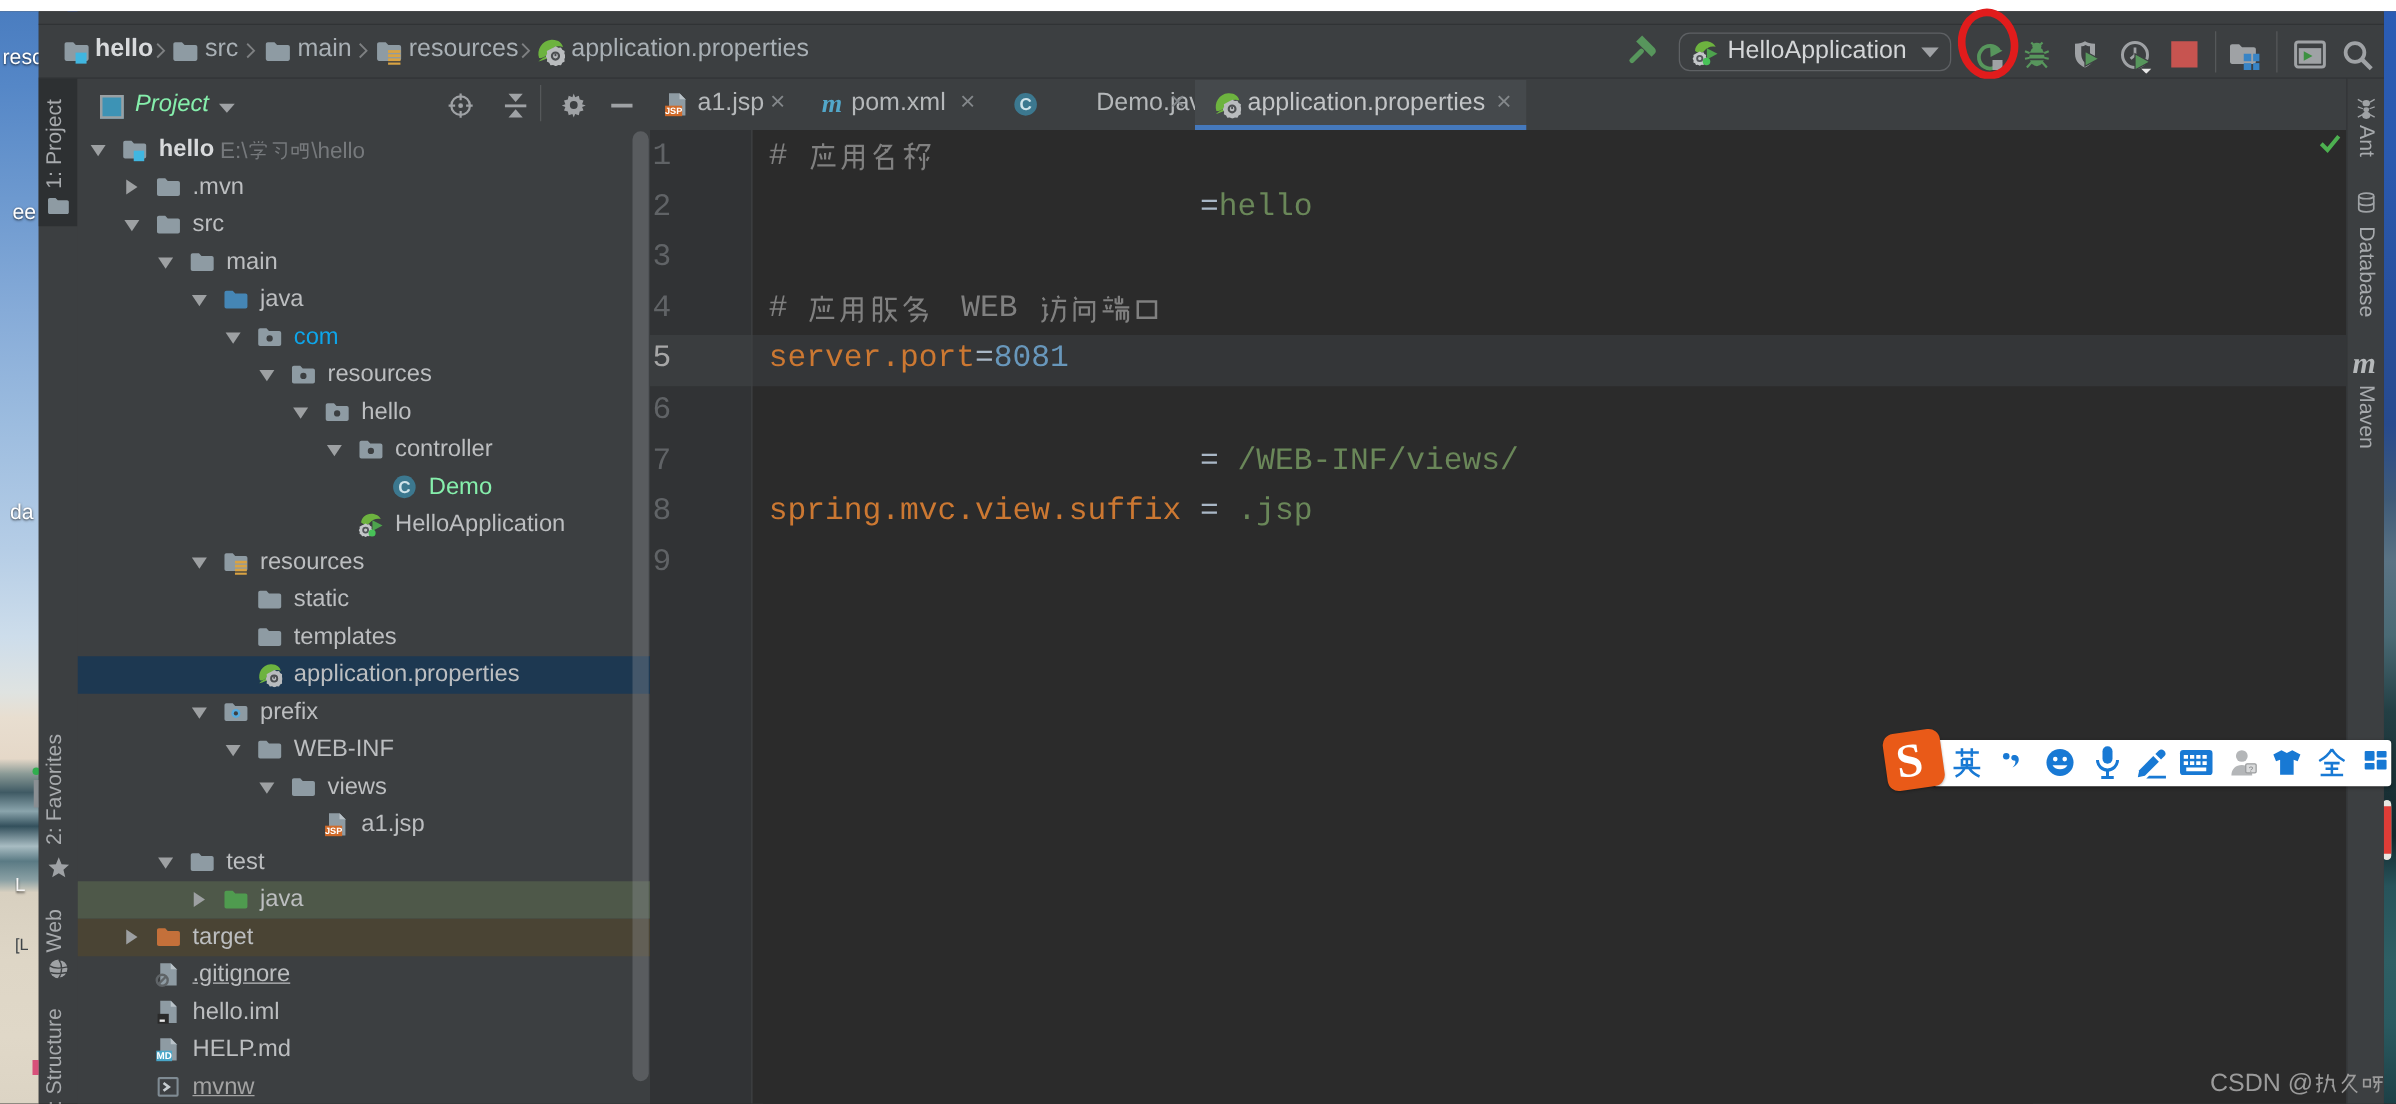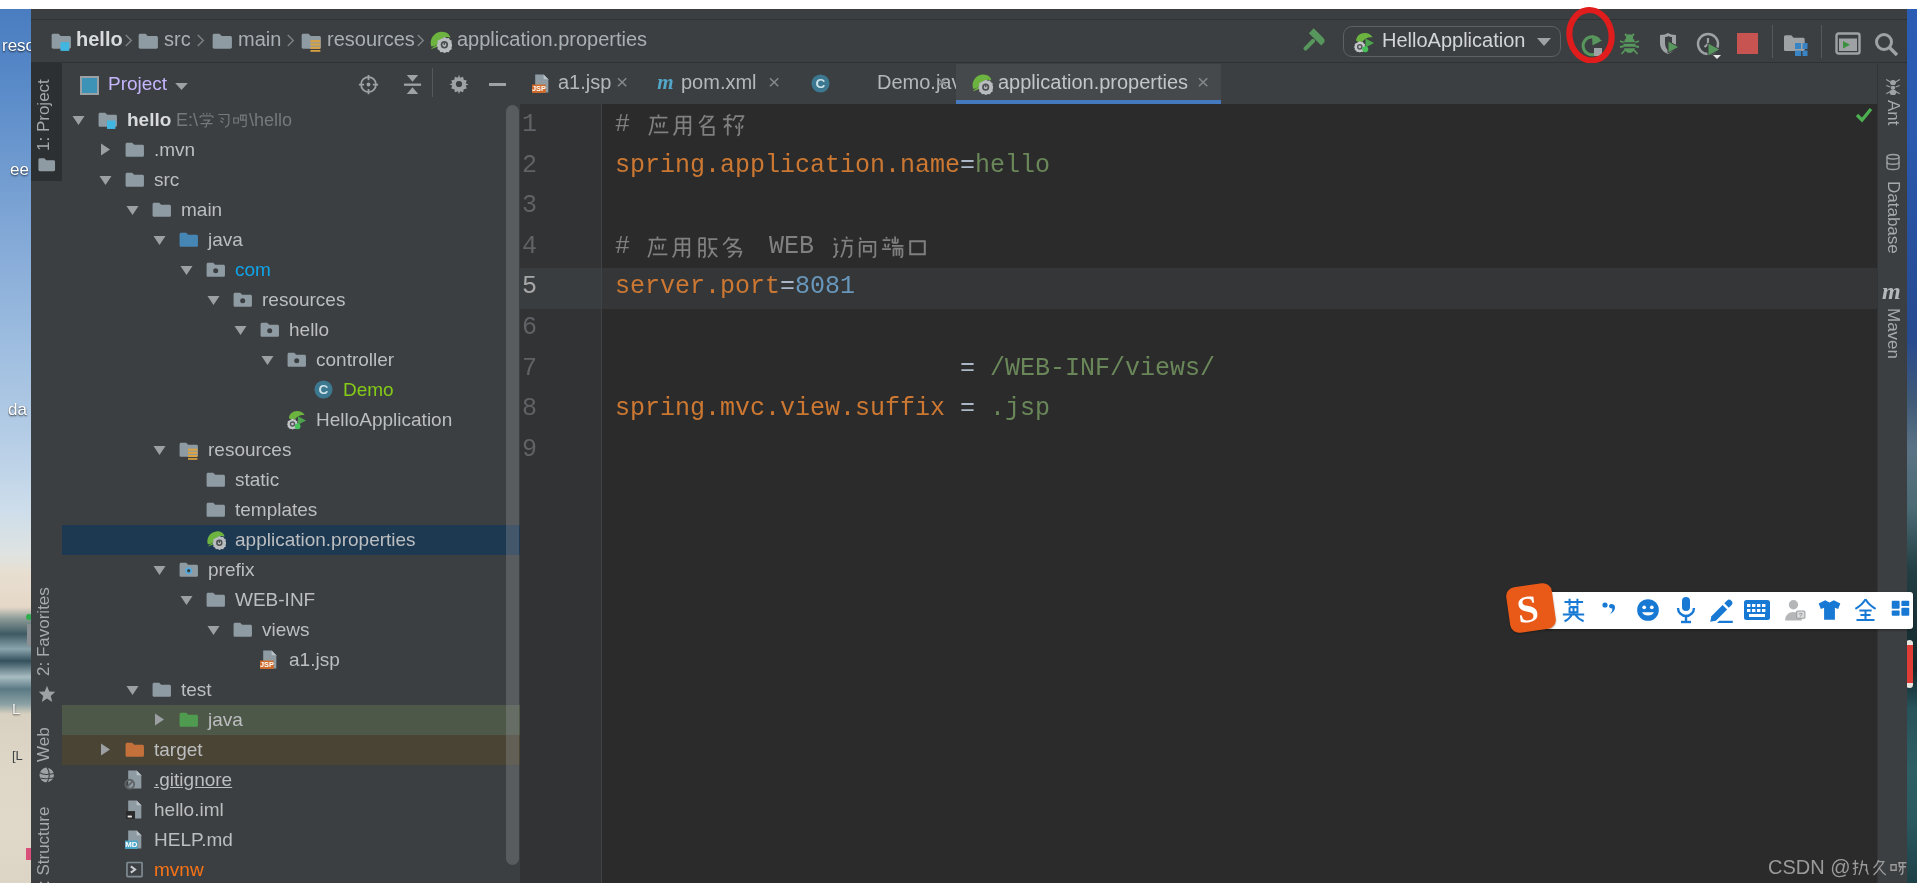--- a/index.html
+++ b/index.html
@@ -311,21 +311,21 @@
     <svg class="abs" style="left:7px;top:703px" width="18" height="18" viewBox="0 0 24 24">
         <circle cx="12" cy="12" r="10" fill="#9fa2a5"></circle>
         <path d="M12 2 a 10 10 0 0 1 0 20 a 14 16 0 0 0 0 -20 M2.5 9 Q 8 13 21 10 M3 16 Q 9 18 20.5 16" stroke="#3c3f41" stroke-width="1.5" fill="none"></path>
       </svg>
     <div class="abs vtxt" style="left:3px;top:742px;height:80px;">: Structure</div>
   </div>
 
   <div class="abs" id="panel" style="left:62px;top:63px;width:458px;height:820px;background:#3c3f41;overflow:hidden;">
 
     <div class="abs" style="left:18px;top:13px;width:19px;height:19px;border:2px solid #9aa0a3;background:#3d93b5;"></div>
-    <span class="abs" style="left:46px;top:10px;font-size:19px;color:#c4b5fd;">Project</span>
+    <span class="abs" style="left:46px;top:10px;font-size:19px;color:#86efac;font-style:italic;">Project</span>
     <svg class="abs" style="left:112px;top:19px" width="15" height="9" viewBox="0 0 16 10">
         <path d="M1 1 L8 9 L15 1 Z" fill="#9fa2a5"></path>
       </svg>
     <svg class="abs" style="left:296px;top:11px" width="21" height="21" viewBox="0 0 24 24">
         <circle cx="12" cy="12" r="8.5" fill="none" stroke="#9fa2a5" stroke-width="2"></circle>
         <path d="M12 1 V7 M12 17 V23 M1 12 H7 M17 12 H23" stroke="#9fa2a5" stroke-width="2"></path>
         <circle cx="12" cy="12" r="2.2" fill="#9fa2a5"></circle>
       </svg>
     <svg class="abs" style="left:341px;top:11px" width="19" height="21" viewBox="0 0 20 22">
         <path d="M4 1 H16 L10 8 Z M4 21 H16 L10 14 Z" fill="#9fa2a5"></path>
@@ -424,21 +424,21 @@
           </svg>
           <svg class="abs" style="left:224px;top:4px;color:#8e9ba3;" width="21" height="21" viewBox="0 0 20 20">
             <use href="#i-pkg"></use>
           </svg>
           <span class="abs" style="left:254px;top:4px;font-size:19px;color:#bcbec0;">controller</span>
         </div>
     <div class="abs trow" style="top:312px;">
           <svg class="abs" style="left:251px;top:4px;" width="21" height="21" viewBox="0 0 20 20">
             <use href="#i-class"></use>
           </svg>
-          <span class="abs" style="left:281px;top:4px;font-size:19px;color:#84cc16;">Demo</span>
+          <span class="abs" style="left:281px;top:4px;font-size:19px;color:#86efac;">Demo</span>
         </div>
     <div class="abs trow" style="top:342px;">
           <svg class="abs" style="left:224px;top:4px;" width="21" height="21" viewBox="0 0 22 22">
             <use href="#i-springrun"></use>
           </svg>
           <span class="abs" style="left:254px;top:4px;font-size:19px;color:#bcbec0;">HelloApplication</span>
         </div>
     <div class="abs trow" style="top:372px;">
           <svg class="abs" style="left:91px;top:10px" width="13" height="11" viewBox="0 0 13 11">
             <path d="M.5 1 H12.5 L6.5 10 Z" fill="#9da0a2"></path>
@@ -541,21 +541,21 @@
     <div class="abs trow" style="top:762px;">
           <svg class="abs" style="left:62px;top:4px;" width="21" height="21" viewBox="0 0 20 20">
             <use href="#i-md"></use>
           </svg>
           <span class="abs" style="left:92px;top:4px;font-size:19px;color:#bcbec0;">HELP.md</span>
         </div>
     <div class="abs trow" style="top:792px;">
           <svg class="abs" style="left:62px;top:4px;" width="21" height="21" viewBox="0 0 20 20">
             <use href="#i-mvnw"></use>
           </svg>
-          <span class="abs" style="left:92px;top:4px;font-size:19px;color:#f97316;">mvnw</span>
+          <span class="abs" style="left:92px;top:4px;font-size:19px;color:#a3a3a3;text-decoration:underline;">mvnw</span>
         </div>
     </div>
 
     <div class="abs" style="left:444px;top:42px;width:13px;height:760px;background:rgba(148,153,158,.33);border-radius:7px;"></div>
   </div>
 
   <div class="abs" id="tabs" style="left:520px;top:63px;width:1357px;height:41px;background:#3c3f41;">
     <svg class="abs" style="left:11px;top:10px" width="21" height="21" viewBox="0 0 20 20">
         <use href="#i-jsp"></use>
       </svg>
@@ -603,21 +603,20 @@
       </svg>
     <svg class="abs" style="left:151px;top:9px;color:#808080" width="25" height="25" viewBox="0 0 24 24">
         <use href="#c-yong"></use>
       </svg>
     <svg class="abs" style="left:176px;top:9px;color:#808080" width="25" height="25" viewBox="0 0 24 24">
         <use href="#c-ming"></use>
       </svg>
     <svg class="abs" style="left:201px;top:9px;color:#808080" width="25" height="25" viewBox="0 0 24 24">
         <use href="#c-cheng"></use>
       </svg>
-    <div class="mono cspan" style="left:95px;top:46.6px;color:#cc7832;">spring.application.name</div>
     <div class="mono cspan" style="left:440px;top:46.6px;color:#a9b7c6;">=</div>
     <div class="mono cspan" style="left:455px;top:46.6px;color:#6a8759;">hello</div>
     <div class="mono cspan" style="left:95px;top:127.8px;color:#808080;">#</div>
     <svg class="abs" style="left:125px;top:131px;color:#808080" width="25" height="25" viewBox="0 0 24 24">
         <use href="#c-ying"></use>
       </svg>
     <svg class="abs" style="left:150px;top:131px;color:#808080" width="25" height="25" viewBox="0 0 24 24">
         <use href="#c-yong"></use>
       </svg>
     <svg class="abs" style="left:175px;top:131px;color:#808080" width="25" height="25" viewBox="0 0 24 24">

